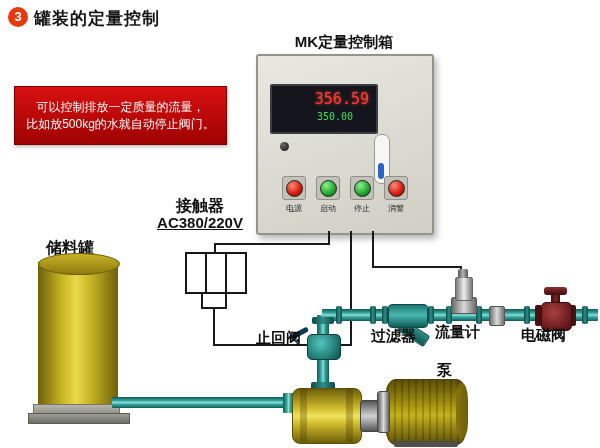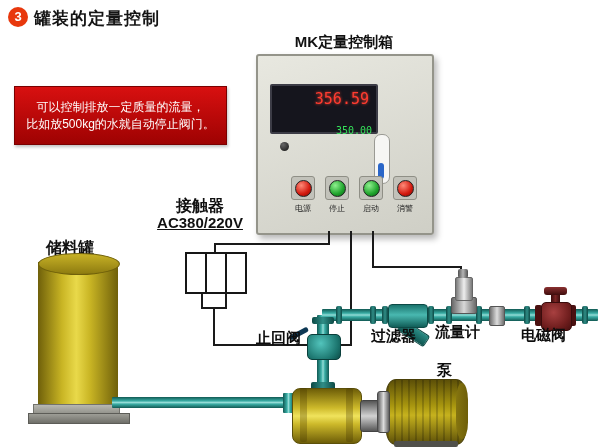--- a/index.html
+++ b/index.html
@@ -17,25 +17,25 @@
            border:1px solid #7a0000;color:#fff;font-size:12px;text-align:center;display:flex;
            flex-direction:column;justify-content:center;box-shadow:1px 2px 3px rgba(0,0,0,.25);}
 
   
   .cb-title{left:256px;top:33px;width:176px;text-align:center;font-size:15px;font-weight:bold;}
   .control-box{left:256px;top:54px;width:174px;height:177px;border:2px solid #94948a;border-radius:3px;
                background:linear-gradient(160deg,#e8e8e0,#cfcfc6);box-shadow:3px 4px 6px rgba(0,0,0,.28);}
   .display{left:12px;top:28px;width:104px;height:46px;background:#15151d;border:2px solid #3c3c46;border-radius:2px;}
   .disp-red{right:7px;top:4px;font-family:"DejaVu Sans Mono",monospace;font-size:15px;font-weight:normal;
             color:#ff3b30;text-shadow:0 0 3px rgba(255,70,50,.9);margin-left:12px;}
-  .disp-green{right:4px;top:25px;font-family:"DejaVu Sans Mono",monospace;font-size:10px;color:#35e05a;margin-top:14px;}
+  .disp-green{right:23px;top:25px;font-family:"DejaVu Sans Mono",monospace;font-size:10px;color:#35e05a;}
   .buzzer{left:22px;top:86px;width:9px;height:9px;border-radius:50%;background:radial-gradient(circle at 35% 30%,#666,#111);}
   .slot{left:116px;top:78px;width:14px;height:48px;background:#f6f6f4;border:1px solid #9a9a94;border-radius:7px;}
   .slot-level{left:3px;bottom:4px;width:6px;height:16px;background:#2a66c8;border-radius:3px;}
-  .btn-row{left:10px;right:10px;top:120px;display:flex;justify-content:flex-end;}
+  .btn-row{left:10px;right:10px;top:120px;display:flex;justify-content:center;}
   .pb{width:34px;text-align:center;}
   .pb-bezel{width:22px;height:22px;margin:0 auto;background:#c2c2ba;border:1px solid #8f8f86;border-radius:3px;
             display:flex;align-items:center;justify-content:center;}
   .pb-btn{width:15px;height:15px;border-radius:50%;border:1px solid #222;}
   .pb-red{background:radial-gradient(circle at 35% 30%,#ff8a78,#d2190e 60%,#820a04);}
   .pb-green{background:radial-gradient(circle at 35% 30%,#8ef08e,#1fa32c 60%,#0b5e15);}
   .pb-label{font-size:8px;margin-top:3px;color:#222;}
 
   
   .wire{background:#1a1a1a;}
@@ -143,27 +143,27 @@
       <div class="pb">
         <div class="pb-bezel">
             <div class="pb-btn pb-red"></div>
           </div>
         <div class="pb-label">电源</div>
       </div>
       <div class="pb">
         <div class="pb-bezel">
             <div class="pb-btn pb-green"></div>
           </div>
+        <div class="pb-label">启动</div>
+      </div>
+      <div class="pb">
+        <div class="pb-bezel">
+            <div class="pb-btn pb-green"></div>
+          </div>
         <div class="pb-label">停止</div>
-      </div>
-      <div class="pb">
-        <div class="pb-bezel">
-            <div class="pb-btn pb-green"></div>
-          </div>
-        <div class="pb-label">启动</div>
       </div>
       <div class="pb">
         <div class="pb-bezel">
             <div class="pb-btn pb-red"></div>
           </div>
         <div class="pb-label">消警</div>
       </div>
     </div>
   </div>
 

